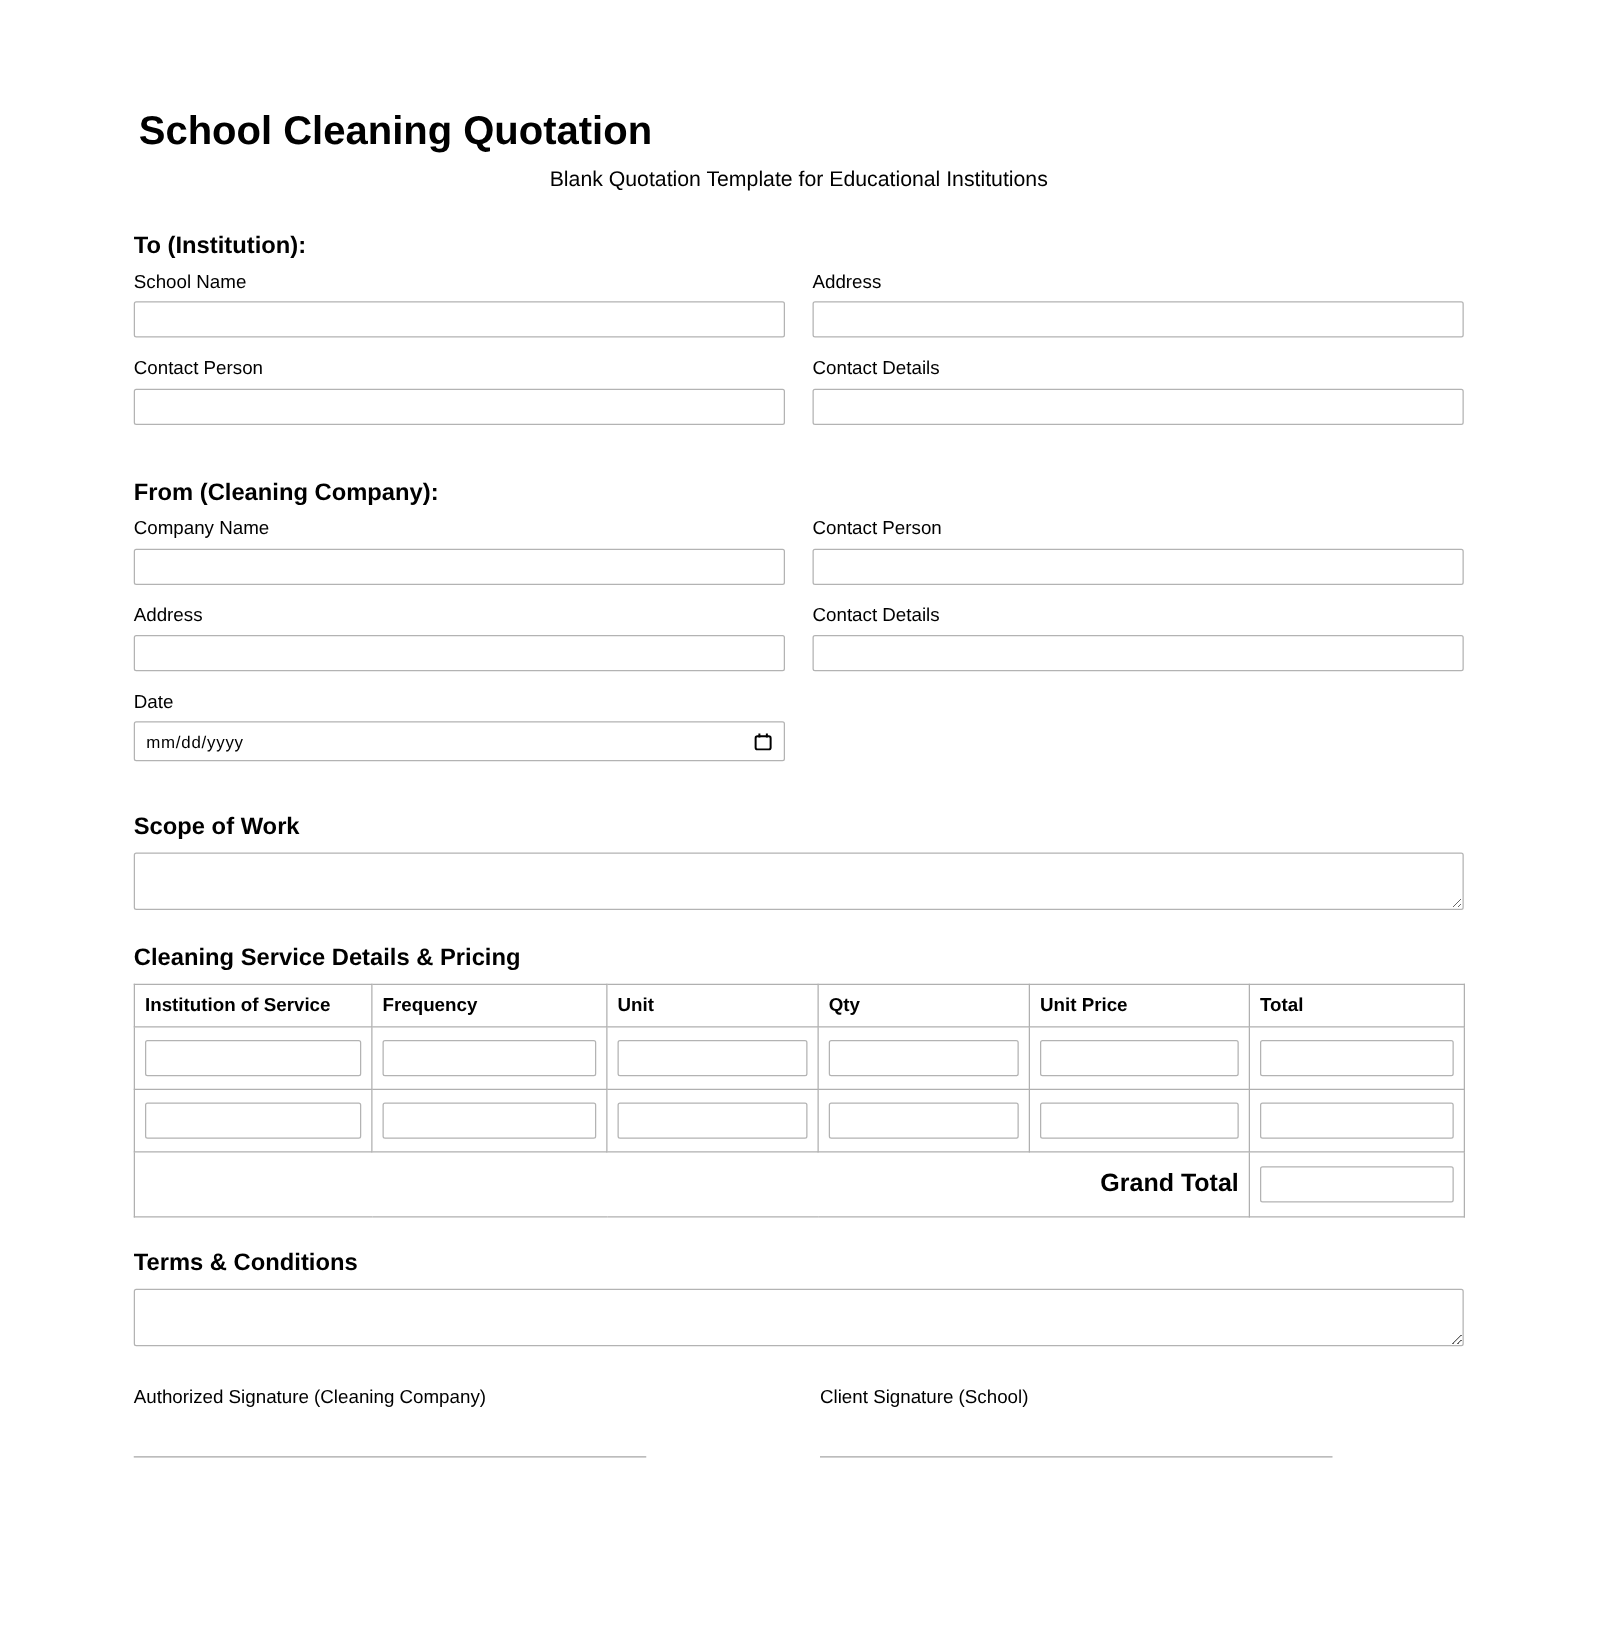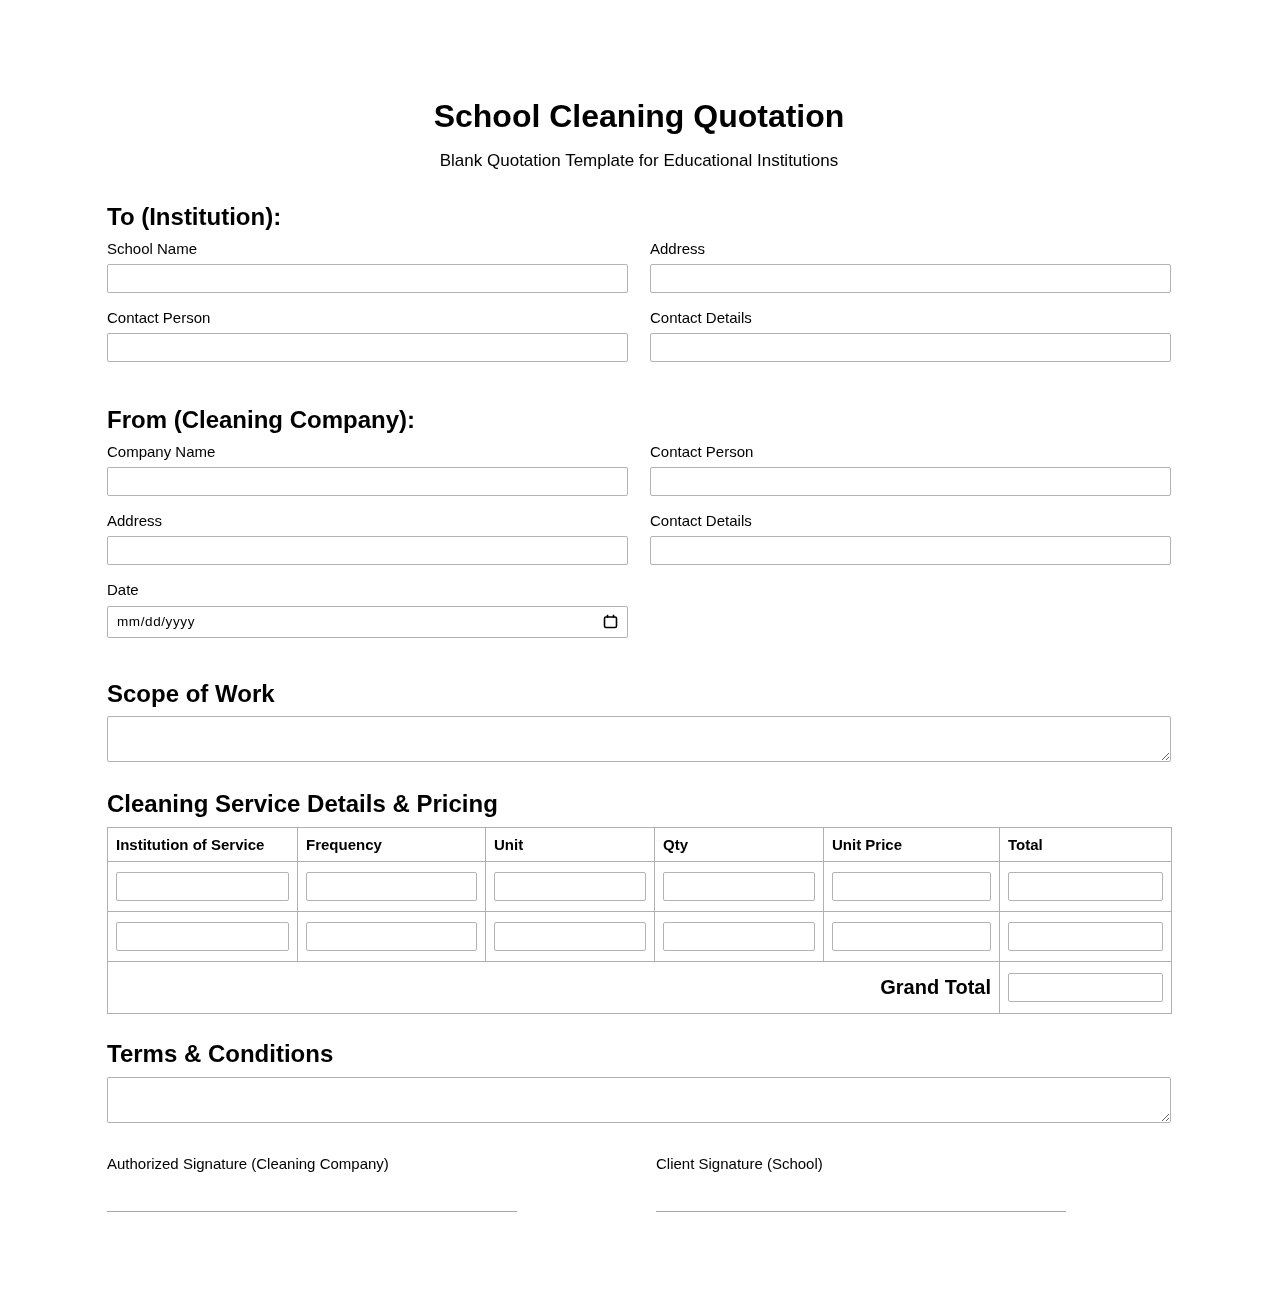--- a/index.html
+++ b/index.html
@@ -15,37 +15,36 @@
     box-sizing: border-box;
   }
   .page {
     width: 1064px;
     margin: 0 auto;
     padding-top: 82px;
   }
   .title {
     font-size: 32px;
     font-weight: bold;
-    text-align: center;
-    margin: 16px;
+    margin: 4px;
     line-height: 1.15;
   }
   .subtitle {
     font-size: 17px;
     text-align: center;
     margin: 11px 0 0 0;
     line-height: 1.2;
   }
   .section { margin-top: 32px; }
   .section--from { margin-top: 44px; }
   .section--scope { margin-top: 42px; }
   .section--pricing { margin-top: 28px; }
   .section--terms { margin-top: 26px; }
   .section-heading {
-    font-size: 24px;
+    font-size: 19px;
     font-weight: bold;
     margin: 0 0 9px 0;
     line-height: 1.15;
   }
   .grid2 {
     display: grid;
     grid-template-columns: 1fr 1fr;
     column-gap: 22px;
     row-gap: 16px;
   }

